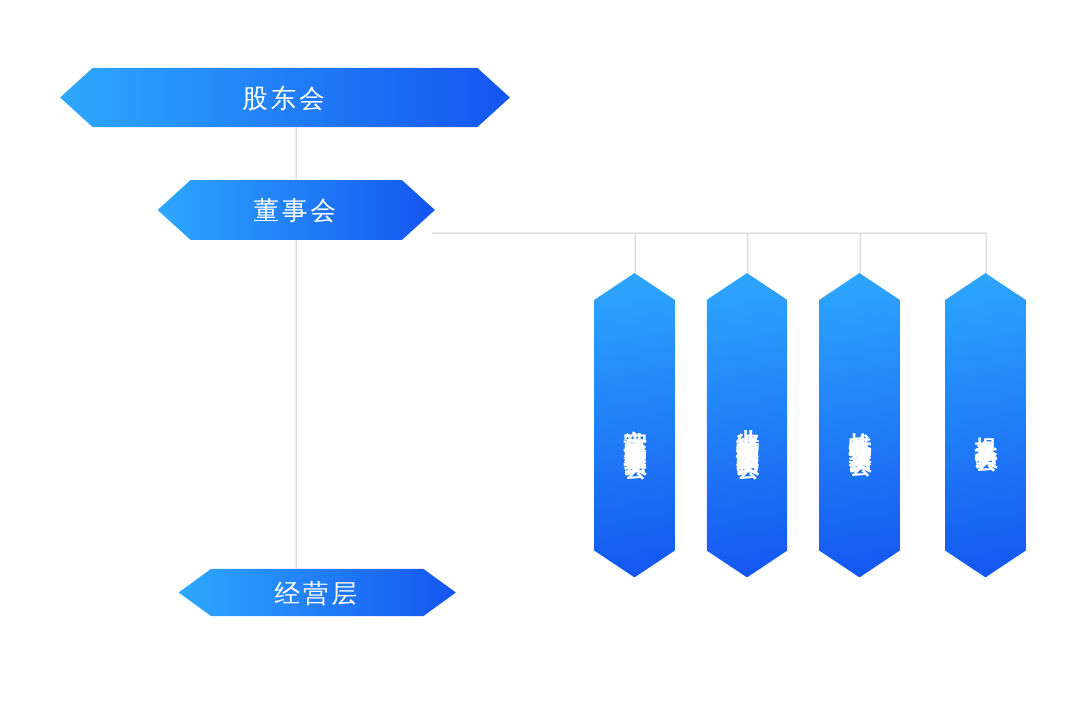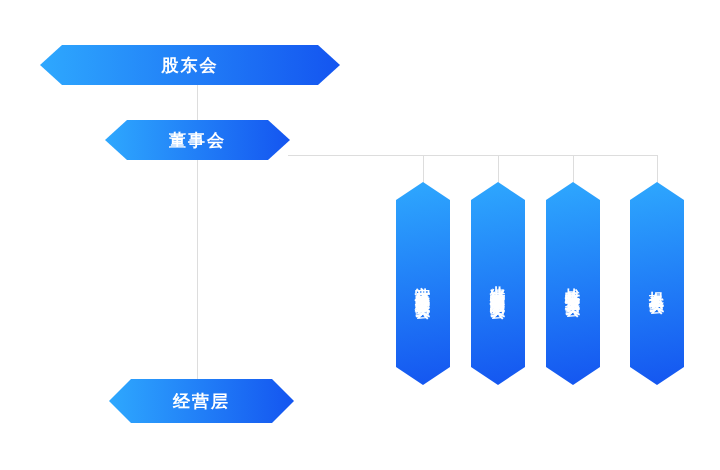--- a/index.html
+++ b/index.html
@@ -21,21 +21,21 @@
   .line{position:absolute;background:var(--line);}
   .line.v{width:1px;}
   .line.h{height:1px;}
   
   .banner-h{
     position:absolute;
     display:flex;align-items:center;justify-content:center;
     background:linear-gradient(90deg,var(--grad-start),var(--grad-end));
     clip-path:polygon(0 50%,22px 0,calc(100% - 22px) 0,100% 50%,calc(100% - 22px) 100%,22px 100%);
     color:var(--text);
-    font-weight:bold;font-size:17px;letter-spacing:2px;
+    font-weight:normal;font-size:17px;letter-spacing:2px;
   }
   
   .banner-v{
     position:absolute;
     display:flex;align-items:center;justify-content:center;
     background:linear-gradient(170deg,var(--grad-start),var(--grad-end));
     clip-path:polygon(50% 0,100% 18px,100% calc(100% - 18px),50% 100%,0 calc(100% - 18px),0 18px);
     color:var(--text);
     font-weight:bold;font-size:15px;
   }
@@ -59,21 +59,21 @@
   <div class="line v" style="left:657px;top:155px;height:28px;"></div>
 
   <div class="banner-h" style="left:40px;top:45px;width:300px;height:40px;">
     <span>股东会</span>
   </div>
 
   <div class="banner-h" style="left:105px;top:120px;width:185px;height:40px;">
     <span>董事会</span>
   </div>
 
-  <div class="banner-h" style="left:109px;top:379px;width:185px;height:44px;">
+  <div class="banner-h" style="left:119px;top:379px;width:185px;height:32px;">
     <span>经营层</span>
   </div>
 
   <div class="banner-v" style="left:396px;top:182px;width:54px;height:203px;">
     <span class="vtext">审计与风险管理委员会</span>
   </div>
 
   <div class="banner-v" style="left:471px;top:182px;width:54px;height:203px;">
     <span class="vtext">业绩考核与薪酬委员会</span>
   </div>

